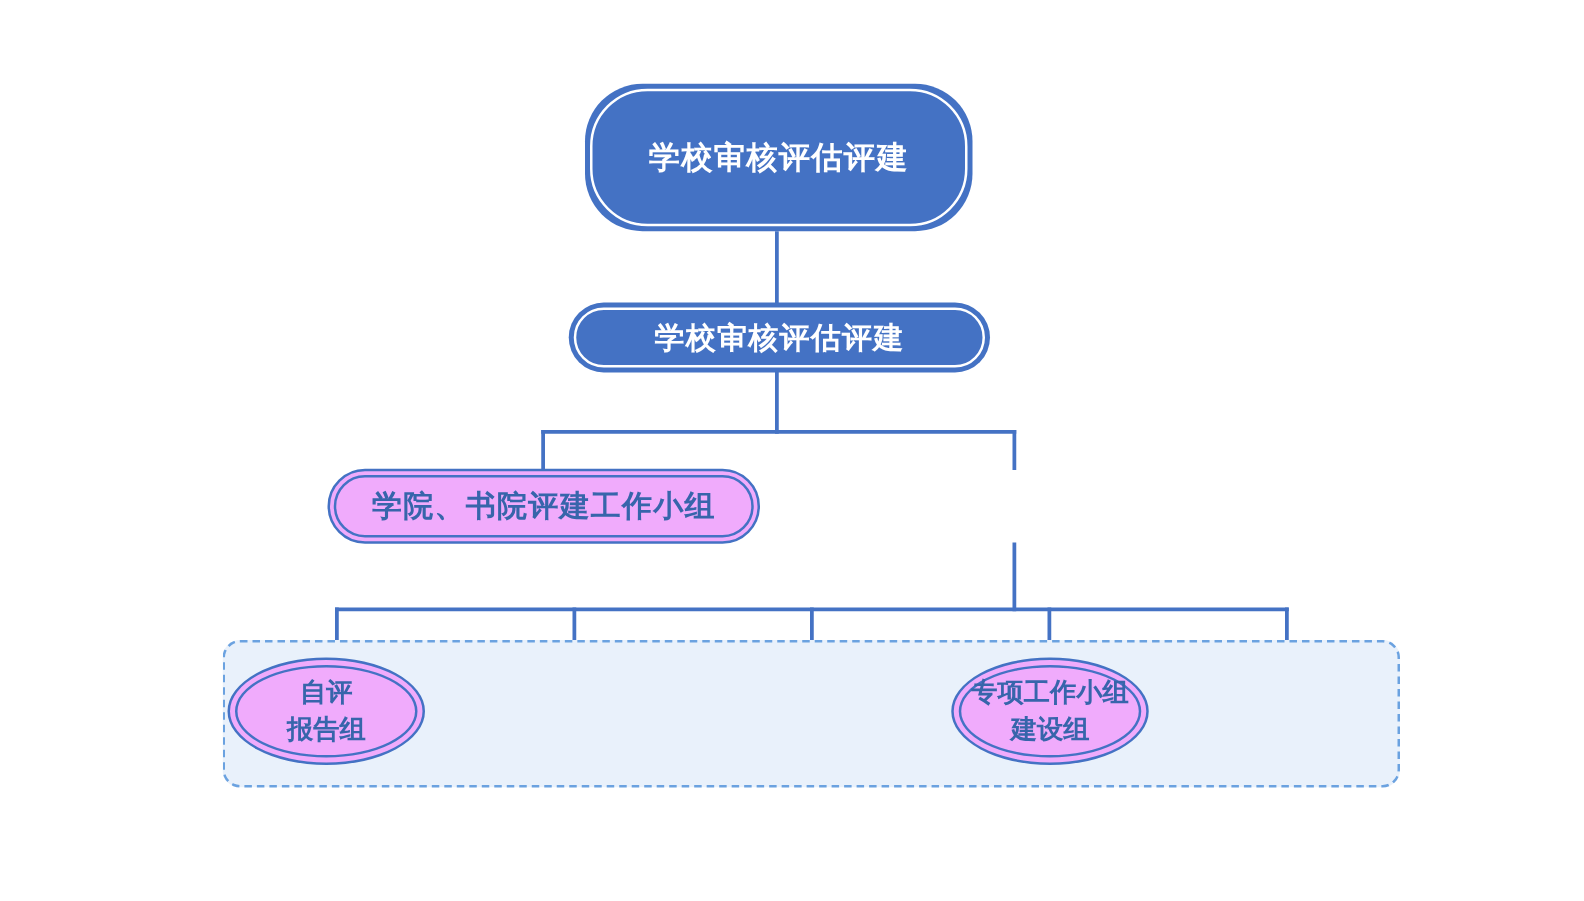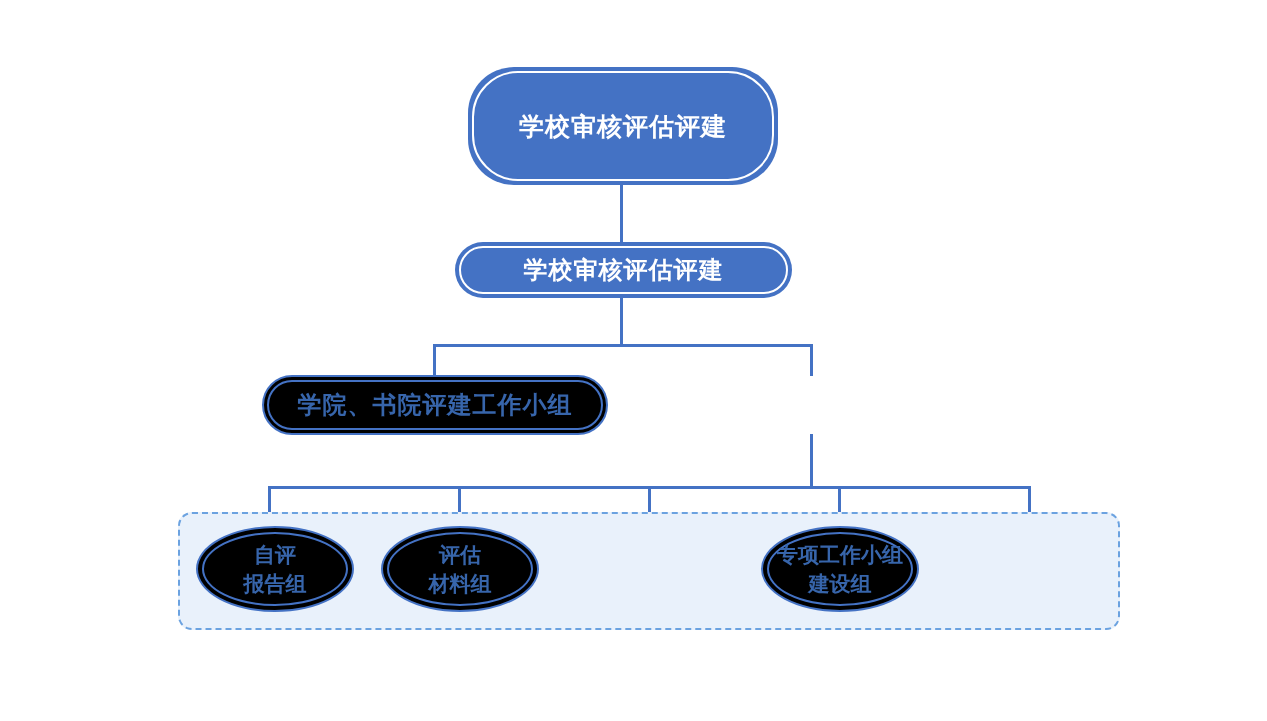--- a/index.html
+++ b/index.html
@@ -42,21 +42,21 @@
     background: #4472c4;
     color: #ffffff;
   }
   .node.filled::before {
     inset: 4px;
     border: 2px solid #ffffff;
   }
 
   
   .node.outlined {
-    background: #000000;
+    background: #f0abfc;
     border: 2px solid #4472c4;
     color: #3765ab;
   }
   .node.outlined::before {
     inset: 3px;
     border: 2px solid #4472c4;
   }
 
   .node-root {
     left: 468px; top: 67px; width: 310px; height: 118px;
@@ -92,21 +92,21 @@
   .node.oval {
     top: 526px; width: 158px; height: 86px;
     border-radius: 50%;
     font-size: 21px; line-height: 29px;
   }
   .node.oval::before {
     inset: 4px;
     border: 2px solid #4472c4;
     border-radius: 50%;
   }
-  .oval-1 { left: 196px; }
+  .oval-1 { left: 182px; }
   .oval-2 { left: 381px; }
   .oval-3 { left: 571px; }
   .oval-4 { left: 761px; }
   .oval-5 { left: 951px; }
 
   .node span { display: block; position: relative; z-index: 1; }
 </style>
 </head>
 <body>
 
@@ -136,22 +136,18 @@
   <div class="node outlined node-branch node-branch-left">
     <span>学院、书院评建工作小组</span>
   </div>
 
   <div class="groups-box"></div>
 
   <div class="node outlined oval oval-1">
     <span>自评</span>
     <span>报告组</span>
   </div>
-  <div class="node outlined oval oval-2">
-    <span>评估</span>
-    <span>材料组</span>
-  </div>
   <div class="node outlined oval oval-4">
     <span>专项工作小组</span>
     <span>建设组</span>
   </div>
 
 </div>
 
 </body></html>

